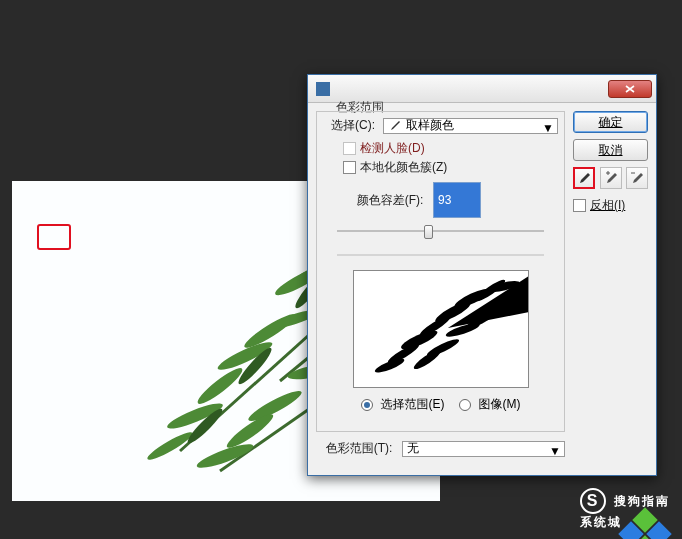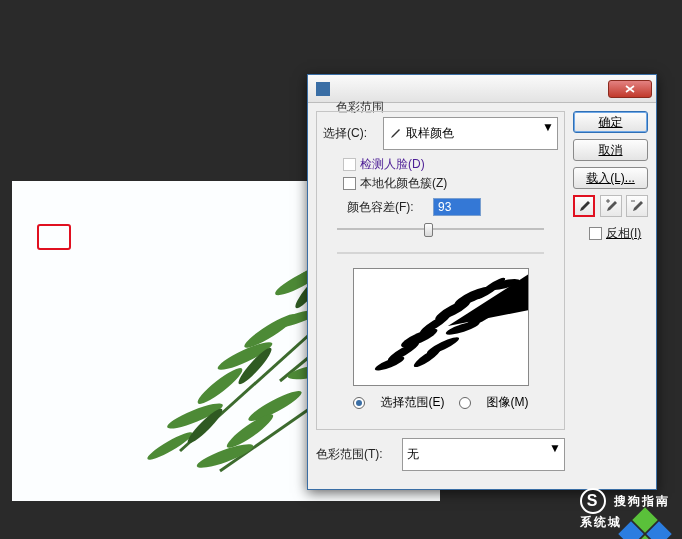--- a/index.html
+++ b/index.html
@@ -9,39 +9,39 @@
 .canvas .bamboo{position:absolute;right:-10px;top:10px;width:350px;height:300px;}
 .dialog{position:absolute;left:307px;top:74px;width:350px;background:#f0f0f0;border:1px solid #3a6ea5;box-shadow:0 3px 12px rgba(0,0,0,.6);}
 .titlebar{height:28px;background:linear-gradient(#fafafa,#e3e3e3);display:flex;align-items:center;padding:0 0 0 8px;border-bottom:1px solid #bcbcbc;}
 .titlebar .icon{width:14px;height:14px;background:#3a6ea5;margin-right:6px;}
 .titlebar .title{flex:1;color:#333;margin-top:37px;}
 .titlebar .close{width:44px;height:18px;background:linear-gradient(#e38181,#c1392b);border:1px solid #8b2a1e;border-radius:3px;display:flex;align-items:center;justify-content:center;color:#fff;font-weight:bold;margin-right:4px;cursor:pointer;}
 .body{display:flex;padding:8px 8px 12px 8px;}
 .left{flex:1;}
 .right{width:75px;margin-left:8px;text-decoration:underline;}
 .row{display:flex;align-items:center;margin-bottom:6px;}
-.lbl{text-align:left;color:#222;}
-.select{flex:1;height:33px;border:1px solid #999;background:#fff;display:flex;align-items:center;padding:4px 4px;position:relative;}
+.lbl{text-align:center;color:#222;}
+.select{flex:1;height:16px;border:1px solid #999;background:#fff;display:flex;align-items:center;padding:4px 4px;position:relative;}
 .select .arrow{position:absolute;right:2px;top:2px;width:14px;height:14px;display:flex;align-items:center;justify-content:center;}
 .chk{width:13px;height:13px;border:1px solid #888;background:#fff;margin-right:4px;}
 .chkrow{display:flex;align-items:center;margin:2px 0 2px 20px;color:#222;}
-.chkrow.dis{color:#4c1d95;}
+.chkrow.dis{color:#7f1d1d;}
 .fieldrow{display:flex;align-items:center;margin:6px 0 2px 24px;}
 .fieldrow.dis{color:#9a9a9a;}
-.numbox{width:48px;height:18px;border:1px solid #7a9fcf;background:#fff;padding:0 4px;display:flex;align-items:center;}
+.numbox{width:48px;height:36px;border:1px solid #7a9fcf;background:#fff;padding:0 4px;display:flex;align-items:center;}
 .numbox.sel{background:#3478d6;color:#fff;}
 .numbox.dis{border-color:#c3c3c3;background:#f0f0f0;color:#aaa;}
 .pct{margin-left:4px;color:#9a9a9a;}
 .slider{margin:4px 14px 6px 14px;height:18px;position:relative;}
 .slider.dis{opacity:.55;}
 .track{position:absolute;left:0;right:0;top:8px;height:2px;background:#bfbfbf;}
 .thumb{position:absolute;top:3px;width:9px;height:14px;background:linear-gradient(#fdfdfd,#d9d9d9);border:1px solid #7a7a7a;border-radius:2px;}
 .preview{margin:4px auto 8px auto;width:176px;height:118px;border:1px solid #888;background:#fff;display:flex;align-items:center;justify-content:center;overflow:hidden;}
 .radios{display:flex;justify-content:center;gap:14px;margin-bottom:10px;}
-.radio{display:flex;align-items:center;gap:16px;cursor:pointer;}
+.radio{display:flex;align-items:center;gap:8px;cursor:pointer;}
 .rdot{width:12px;height:12px;border:1px solid #666;border-radius:50%;background:#fff;display:flex;align-items:center;justify-content:center;}
 .rdot.on::after{content:"";width:6px;height:6px;border-radius:50%;background:#3a6ea5;}
 .btn{display:block;width:100%;height:22px;border:1px solid #8a8a8a;background:linear-gradient(#fdfdfd,#e4e4e4);border-radius:3px;margin-bottom:6px;cursor:pointer;text-align:center;line-height:20px;}
 .btn.primary{border:1px solid #2f6fb5;box-shadow:0 0 0 1px #6ea7e6 inset;}
 .eyedrops{display:flex;gap:4px;margin:6px 0 8px 0;justify-content:space-between;}
 .eyedrop{width:22px;height:22px;border:1px solid #bcbcbc;background:linear-gradient(#fdfdfd,#e8e8e8);display:flex;align-items:center;justify-content:center;cursor:pointer;}
 .eyedrop.sel{border:2px solid #e01020;}
 .fieldset{border:1px solid #c5c5c5;border-top:none;position:relative;padding-top:6px;}
 .fieldset::before{content:"";position:absolute;left:0;right:0;top:0;border-top:1px solid #c5c5c5;}
 .fsgap{position:absolute;left:6px;top:-7px;background:#f0f0f0;padding:0 2px;}
@@ -176,41 +176,40 @@
         <span class="lbl" style="width:86px">色彩范围(T):</span>
         <div class="select">
           <span>无</span>
           <span class="arrow">▼</span>
         </div>
       </div>
     </div>
     <div class="right">
       <button class="btn primary">确定</button>
       <button class="btn">取消</button>
-      <button class="btn">载入(L)...</button>
       <div class="eyedrops">
         <div class="eyedrop sel">
           <svg width="14" height="14">
               <path d="M11 2 L13 4 L6 11 L3 12 L4 9 Z" fill="#333"></path>
             </svg>
         </div>
         <div class="eyedrop">
           <svg width="14" height="14">
               <path d="M11 2 L13 4 L6 11 L3 12 L4 9 Z" fill="#555"></path>
               <path d="M2 2 h4 M4 0 v4" stroke="#555" stroke-width="1"></path>
             </svg>
         </div>
         <div class="eyedrop">
           <svg width="14" height="14">
               <path d="M11 2 L13 4 L6 11 L3 12 L4 9 Z" fill="#555"></path>
               <path d="M1 2 h4" stroke="#555" stroke-width="1"></path>
             </svg>
         </div>
       </div>
-      <div class="chkrow" style="margin-left:16px">
+      <div class="chkrow" style="margin-left:0">
         <span class="chk"></span>
         <span>反相(I)</span>
       </div>
     </div>
   </div>
 </div>
 
 <div class="wm-dia">
   <span style="background:#2b7de0;left:0;top:0"></span>
   <span style="background:#5ac13a;left:14px;top:-14px"></span>

